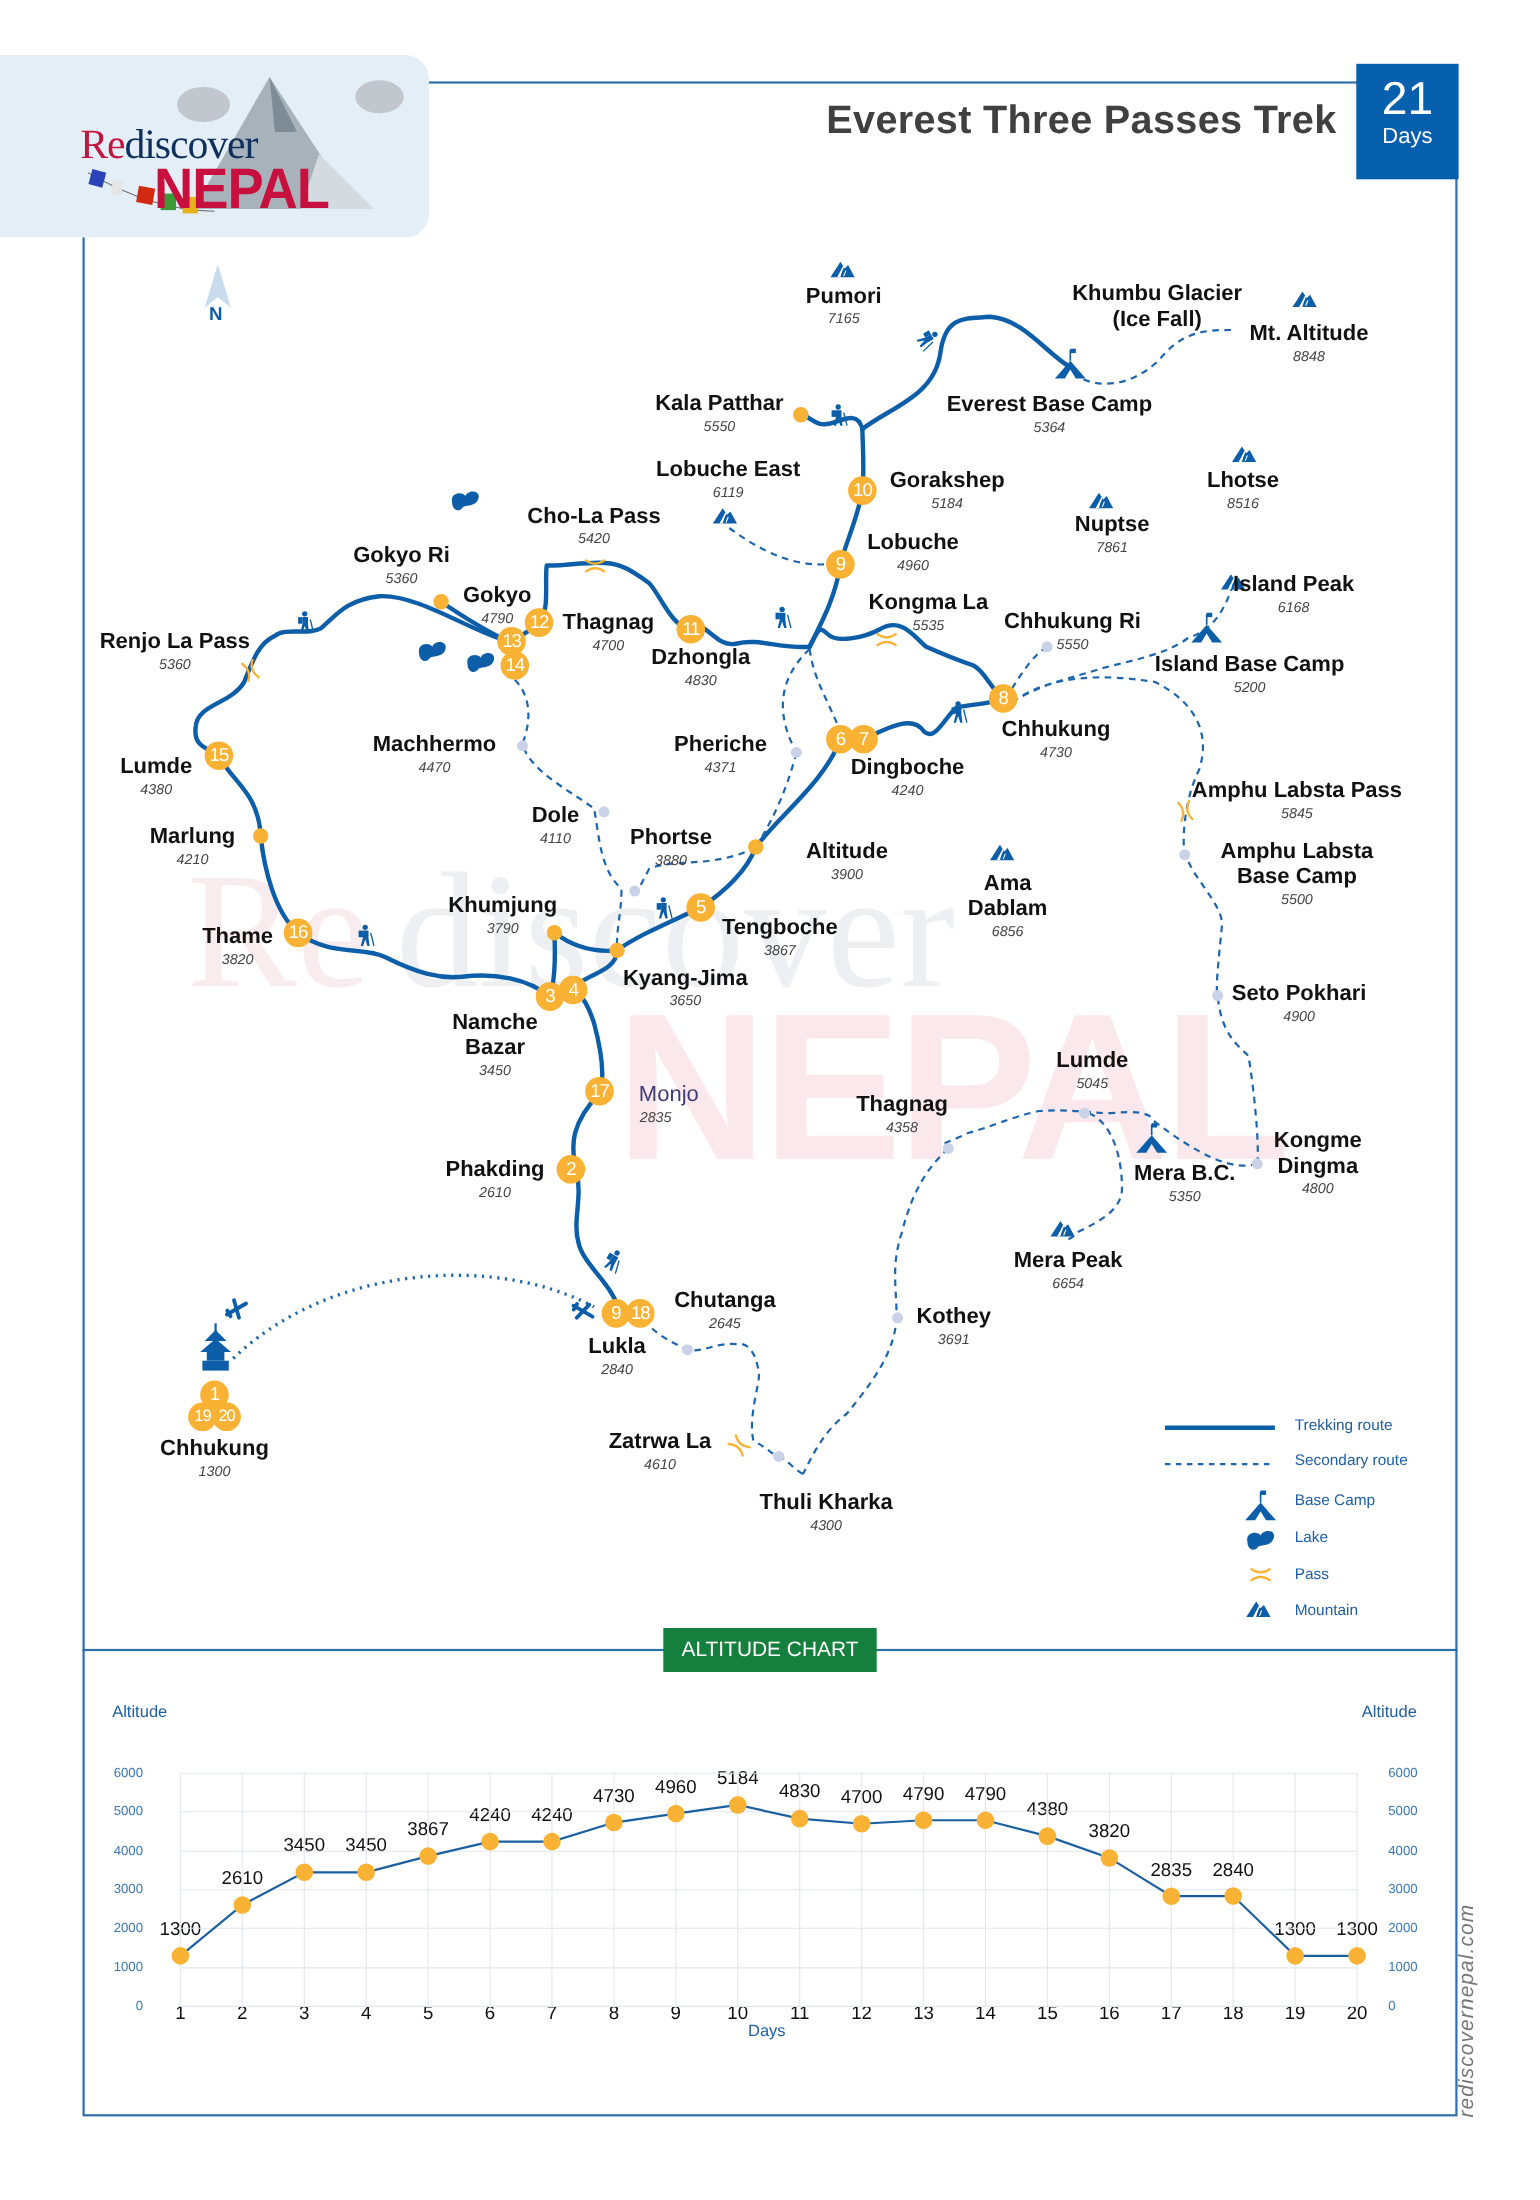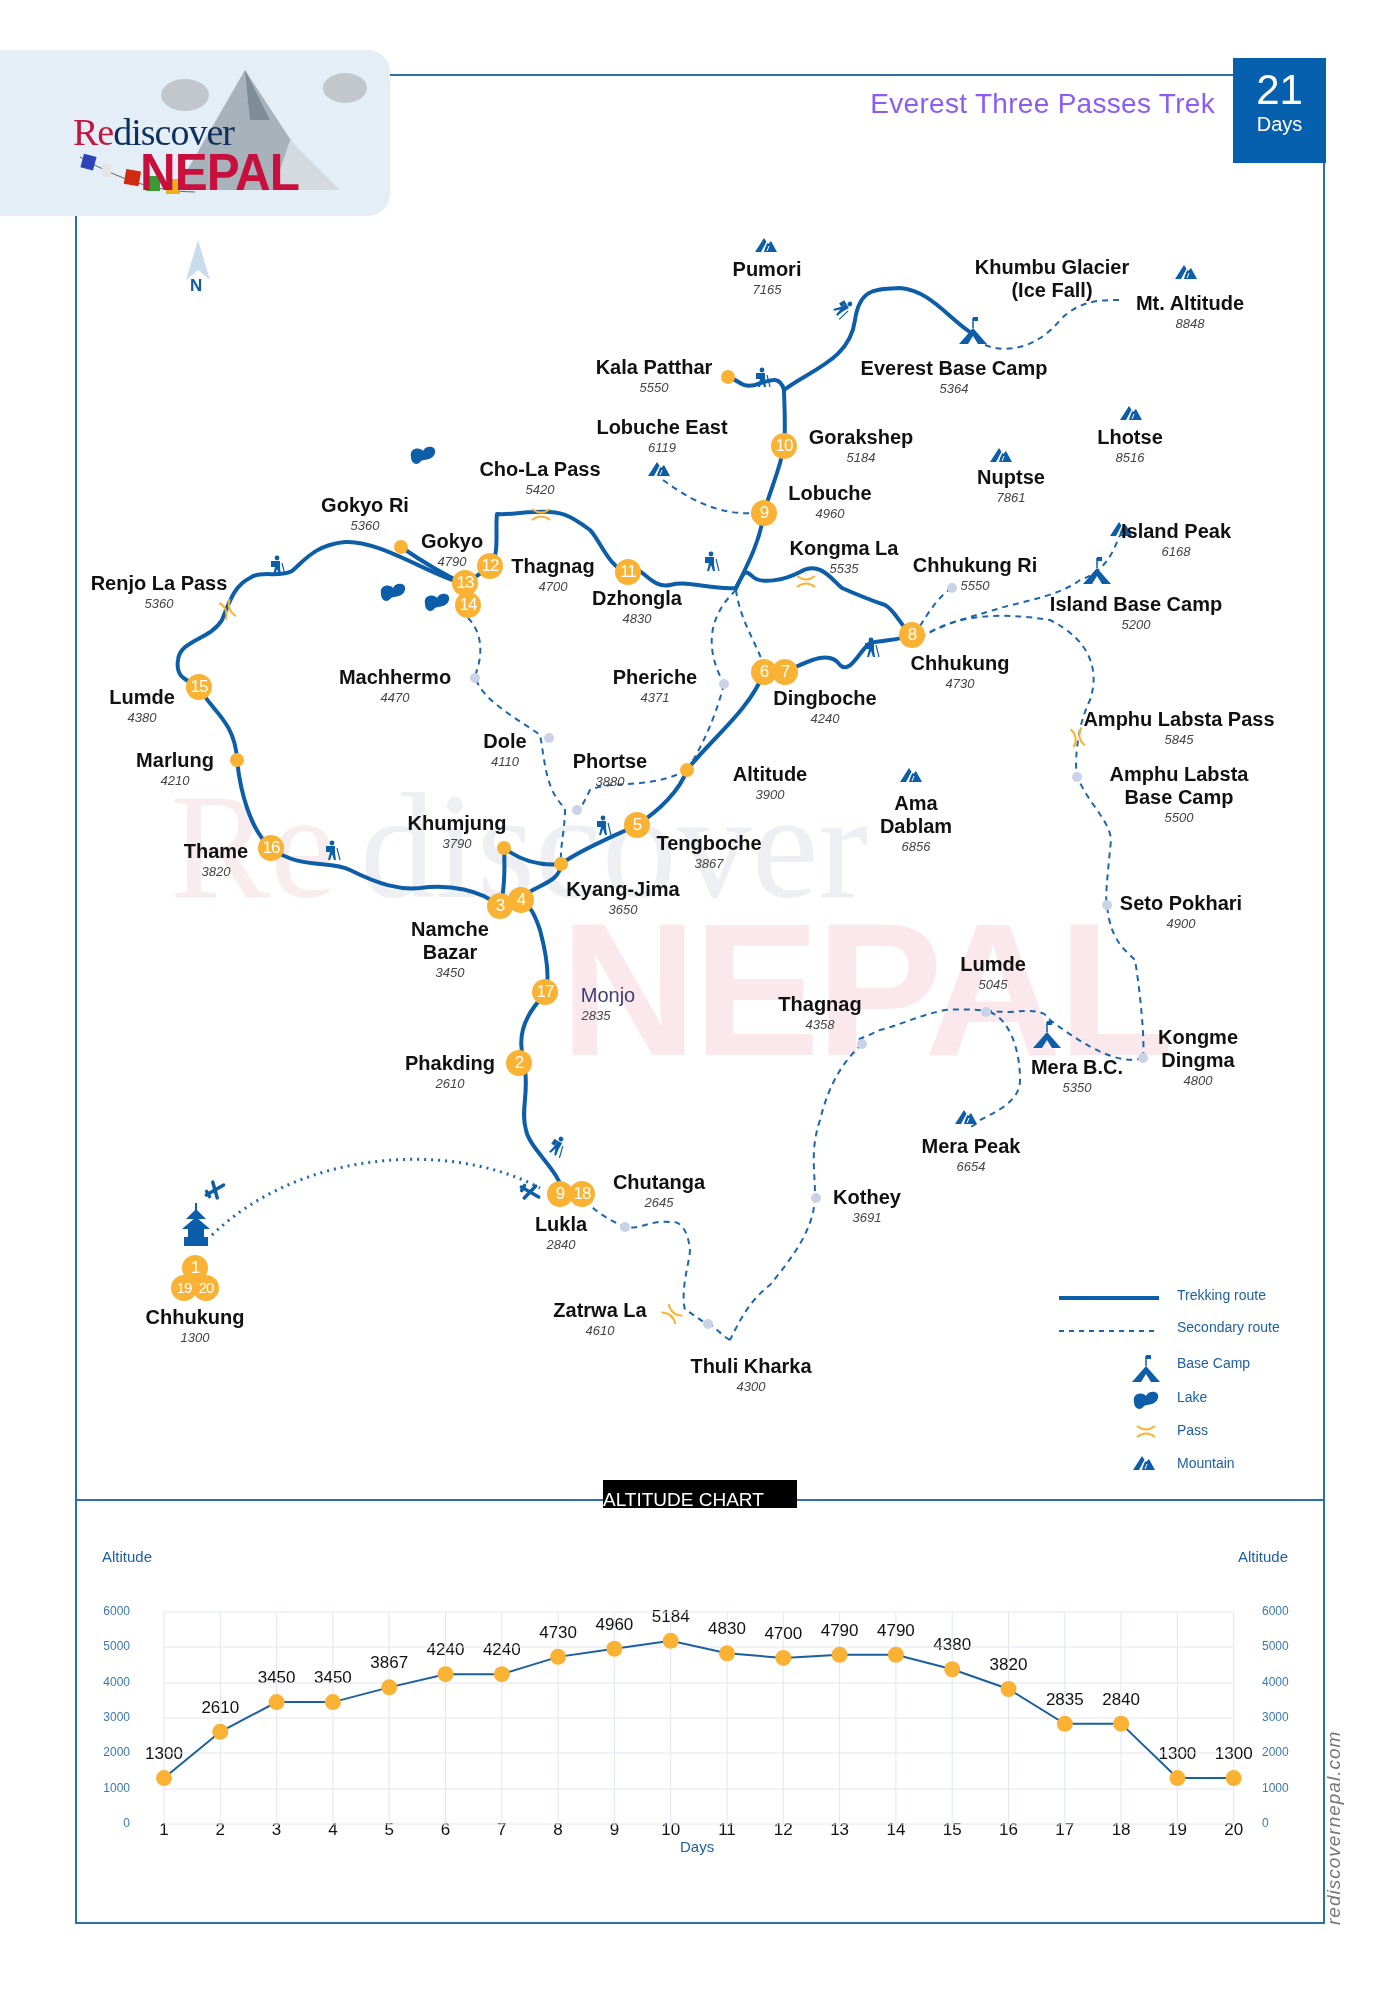--- a/index.html
+++ b/index.html
@@ -3,36 +3,36 @@
 <meta charset="utf-8">
 <style>
   html,body{margin:0;padding:0;background:#fff;}
   body{width:1400px;height:2000px;position:relative;overflow:hidden;font-family:"Liberation Sans","DejaVu Sans",sans-serif;}
   .abs{position:absolute;}
   #frame{position:absolute;left:75px;top:74px;width:1250px;height:1850px;border:2px solid #2f6fa8;border-right-width:2px;box-sizing:border-box;}
   #logo-box{position:absolute;left:0;top:50px;width:390px;height:166px;background:#e3eef6;border-radius:0 22px 22px 0;z-index:3;}
   #logo-re{position:absolute;left:73px;top:60px;font-family:"Liberation Serif",serif;font-size:38px;color:#0f2f5c;letter-spacing:-1px;}
   #logo-re .re{color:#c2163f;}
   #logo-nepal{position:absolute;left:140px;top:92px;font-family:"Liberation Sans",sans-serif;font-weight:bold;font-size:52px;color:#c8103f;letter-spacing:-1px;transform:scaleX(0.95);transform-origin:left;}
-  #title{position:absolute;right:185px;top:88px;font-size:28px;font-weight:normal;color:#8b5cf6;letter-spacing:0.3px;}
+  #title{position:absolute;right:185px;top:88px;font-size:36px;font-weight:bold;color:#404040;letter-spacing:0.3px;}
   #days-box{position:absolute;left:1233px;top:58px;width:93px;height:105px;background:#0660ad;color:#fff;text-align:center;z-index:4;}
   #days-num{font-size:42px;margin-top:10px;line-height:44px;}
   #days-lbl{font-size:20px;line-height:24px;}
   .north{position:absolute;left:182px;top:240px;width:32px;height:60px;}
   .north-n{position:absolute;left:190px;top:276px;color:#0e5ba6;font-weight:bold;font-size:17px;}
   svg#map{position:absolute;left:0;top:0;width:1400px;height:2000px;z-index:1;}
   .lbl{position:absolute;z-index:2;text-align:center;transform:translateX(-50%);white-space:nowrap;}
   .lbl .n{font-weight:bold;color:#111;font-size:20px;line-height:23px;}
   .lbl .a{font-style:italic;color:#444;font-size:13px;line-height:18px;}
   .lbl.purple .n{color:#3e3e72;font-weight:normal;margin-left:24px;}
   .badge{position:absolute;z-index:3;width:26px;height:26px;margin-left:-13px;margin-top:-13px;border-radius:50%;background:#f9b233;color:#fff;font-size:17px;text-align:center;line-height:26px;letter-spacing:-1px;}
   #legend{position:absolute;left:1055px;top:1285px;z-index:2;}
   .lg-row{position:absolute;left:0;height:24px;width:270px;}
   .lg-text{position:absolute;left:122px;top:2px;color:#1e5fa3;font-size:14px;white-space:nowrap;}
-  #chart-band{position:absolute;left:603px;top:1480px;width:194px;height:28px;background:#000000;color:#fff;font-size:19px;line-height:40px;z-index:3;}
+  #chart-band{position:absolute;left:603px;top:1480px;width:194px;height:40px;background:#15803d;color:#fff;font-size:19px;text-align:center;line-height:40px;z-index:3;}
   #chart-divider{position:absolute;left:75px;top:1499px;width:1250px;height:2px;background:#2f6fa8;z-index:2;}
   .axis-title{position:absolute;color:#1e5fa3;font-size:15px;}
   .ytick{position:absolute;color:#3a78b5;font-size:12px;width:40px;}
   .xtick{position:absolute;color:#111;font-size:17px;transform:translateX(-50%);}
   .vlabel{position:absolute;color:#111;font-size:17px;transform:translateX(-50%);}
   #site{position:absolute;left:1323px;top:1925px;transform-origin:left top;transform:rotate(-90deg);color:#777;font-style:italic;font-size:19px;letter-spacing:1px;white-space:nowrap;}
   .wm{position:absolute;z-index:0;pointer-events:none;}
 </style>
 </head>
 <body>

